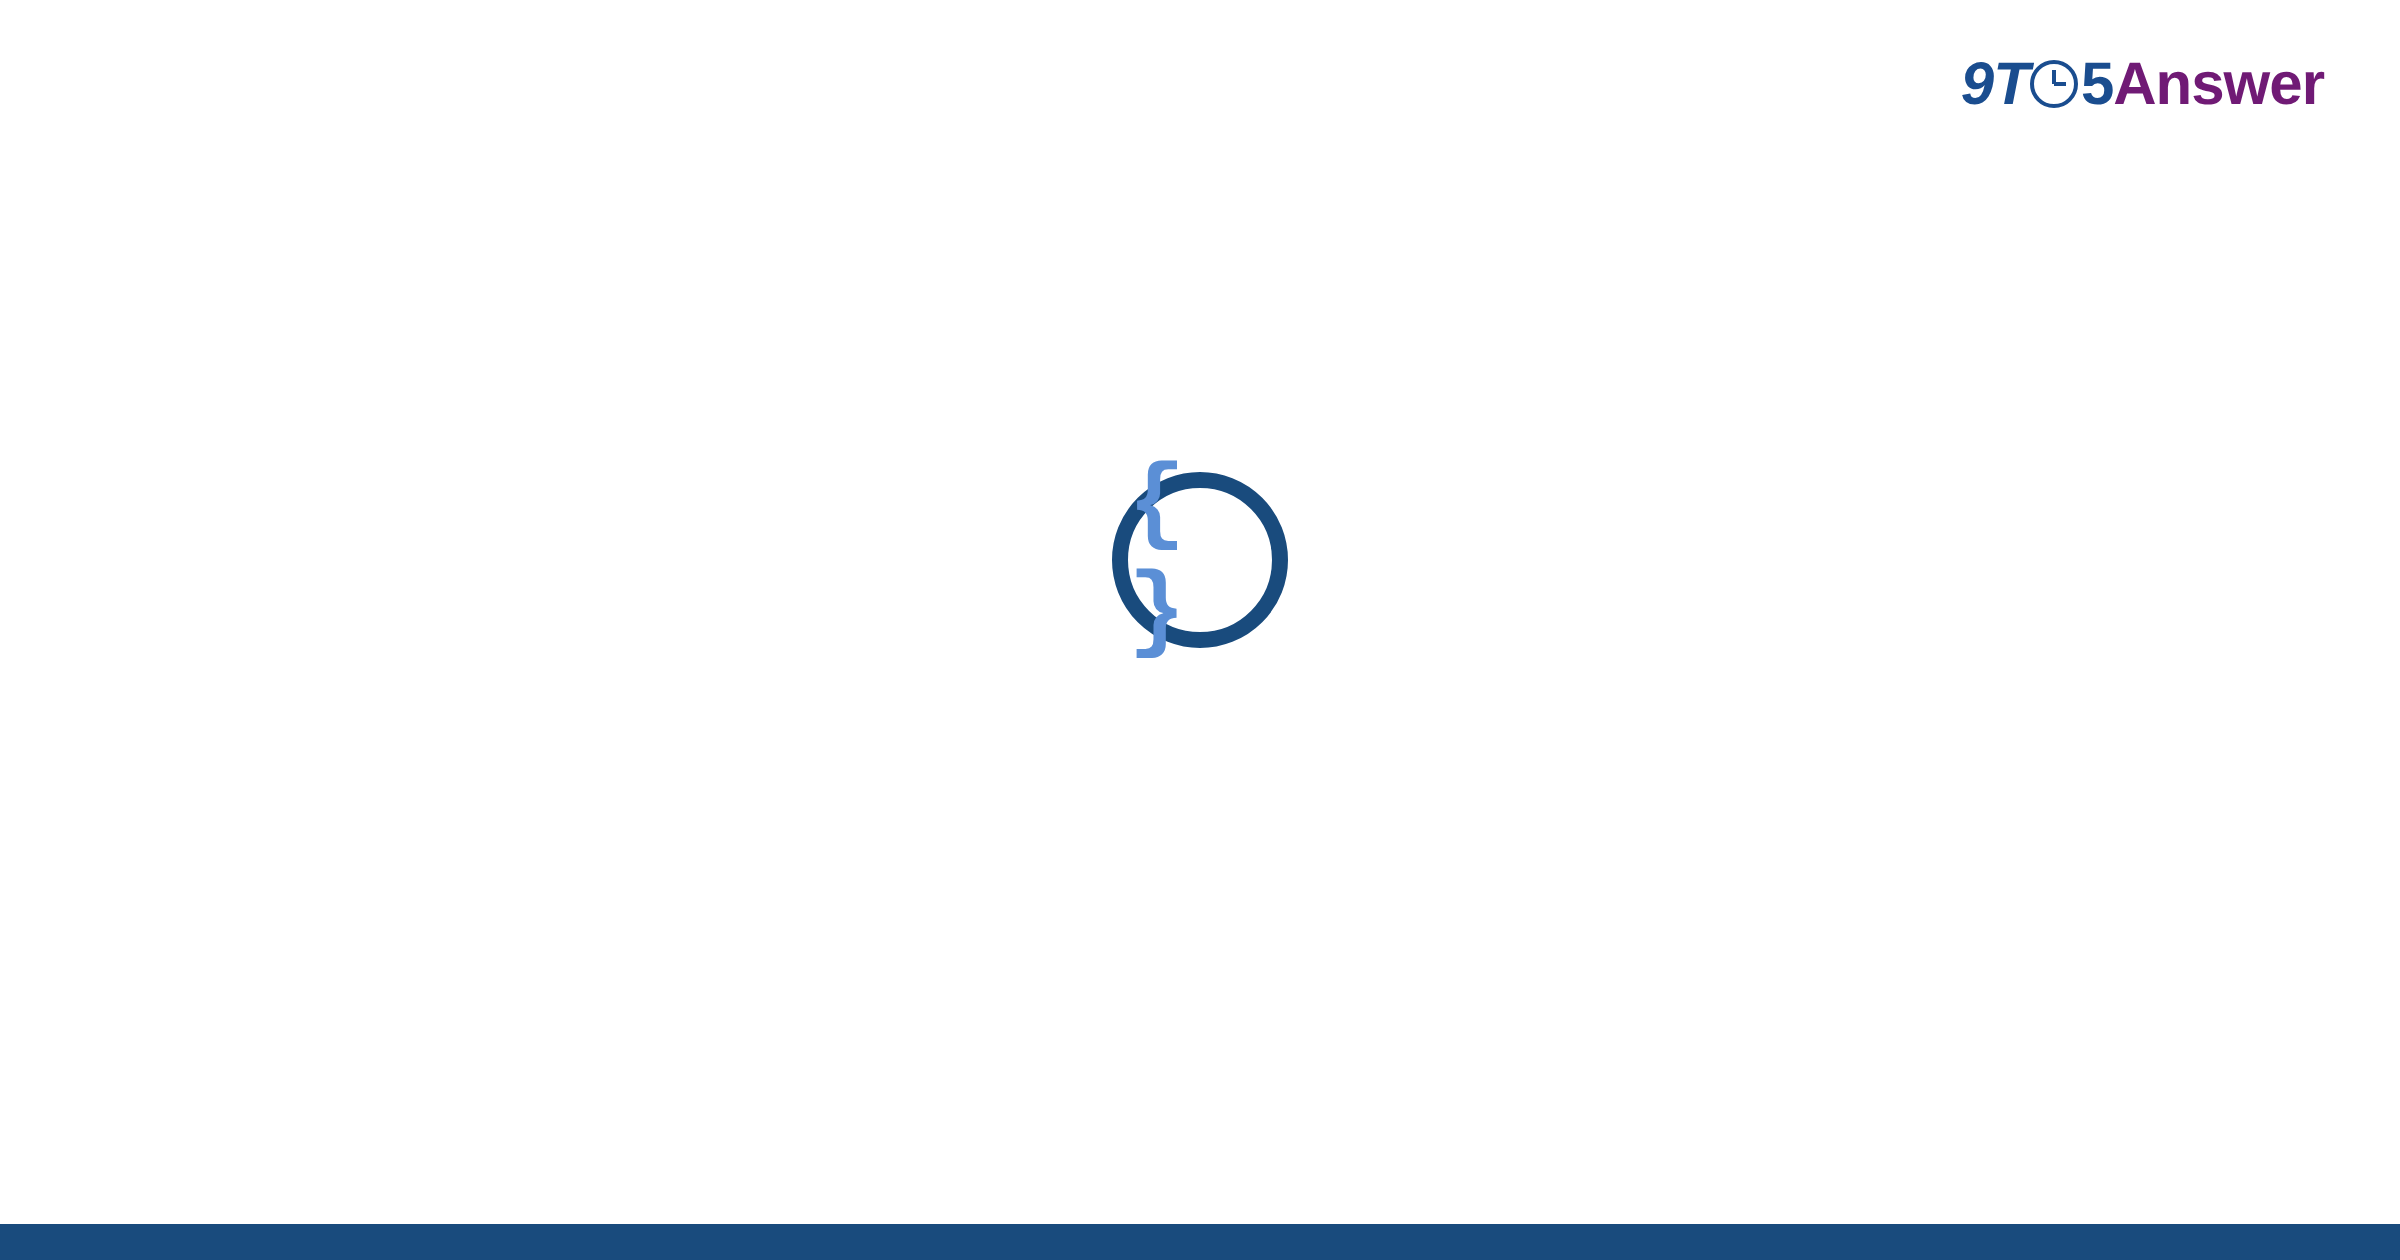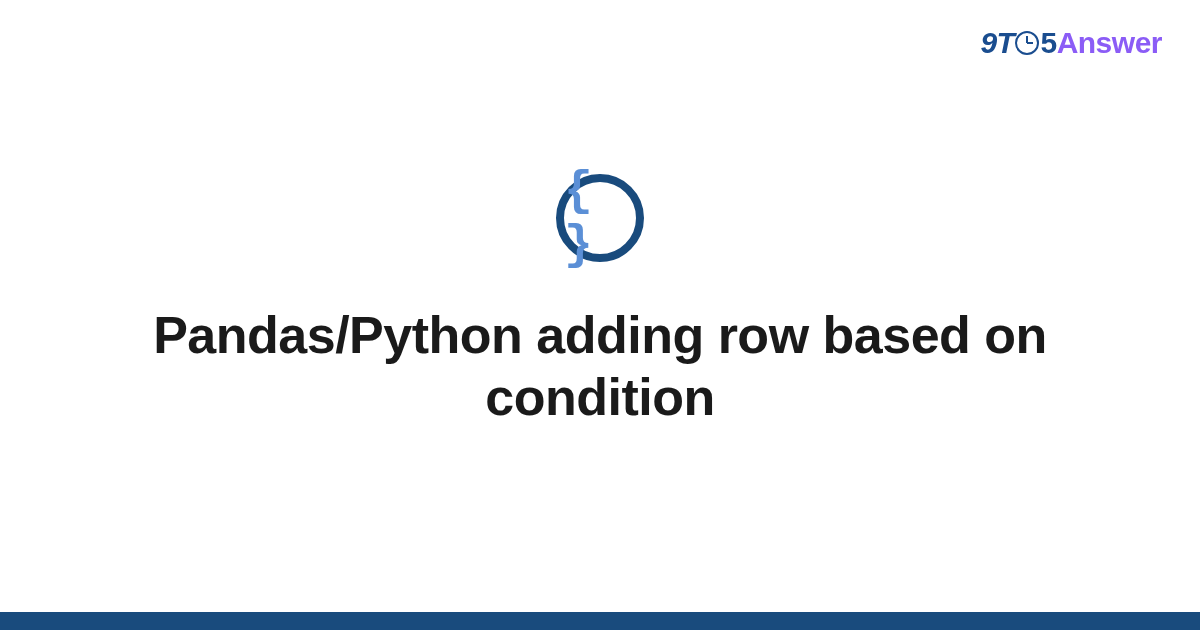--- a/index.html
+++ b/index.html
@@ -55,21 +55,21 @@
       width: 6px;
       height: 2px;
       background: #1a4d8f;
       top: 9px;
       left: 50%;
     }
     .brand .five {
       color: #1a4d8f;
     }
     .brand .answer {
-      color: #8b5cf6;
+      color: #701a75;
       font-weight: 600;
     }
     .center-content {
       position: absolute;
       top: 0;
       left: 0;
       width: 100%;
       height: 612px;
       display: flex;
       flex-direction: column;
@@ -118,16 +118,15 @@
 <div class="brand">
   <span class="nine-t">9T</span><span class="clock"></span><span class="five">5</span><span class="answer">Answer</span>
 </div>
 
 <div class="center-content">
   <div class="icon-wrap">
     <div class="code-icon">
       <span>{ }</span>
     </div>
   </div>
-  <h1 class="title">Pandas/Python adding row based on condition</h1>
 </div>
 
 <div class="footer-bar"></div>
 
 </body></html>

